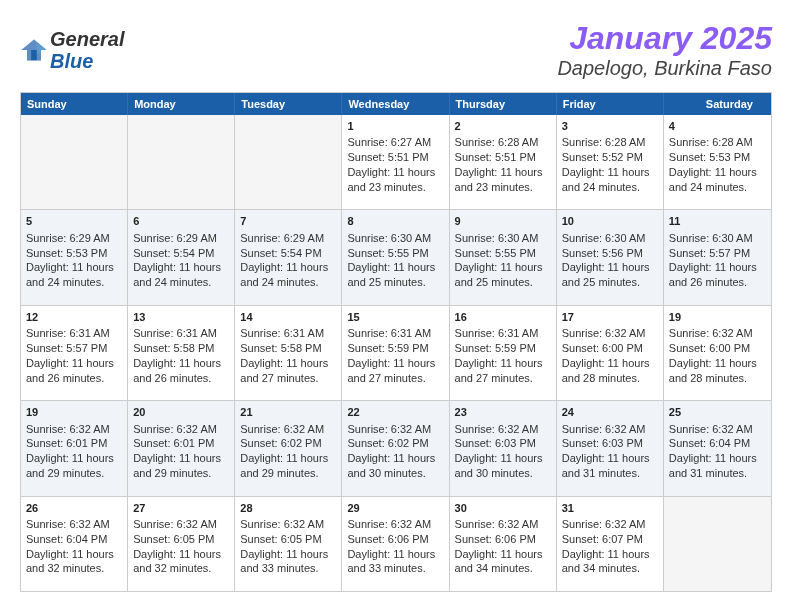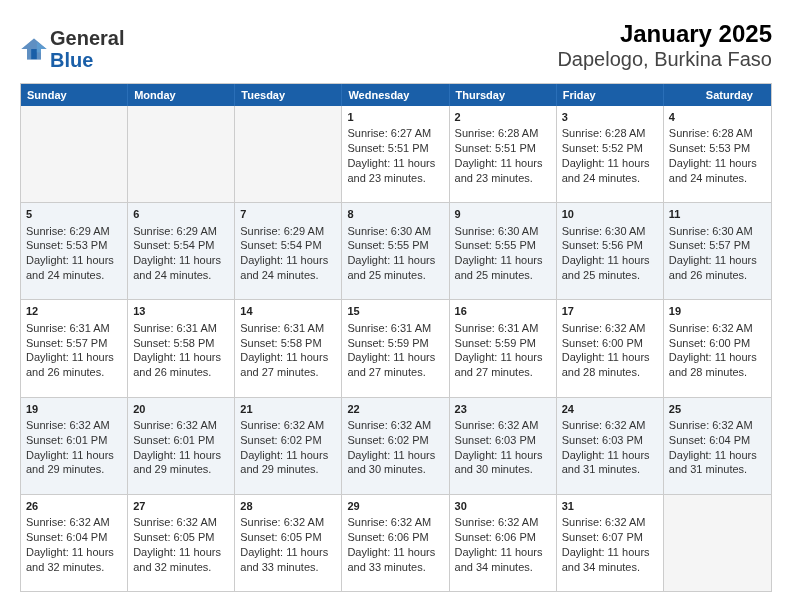--- a/index.html
+++ b/index.html
@@ -13,22 +13,23 @@
     .page {
       width: 792px;
       height: 612px;
       padding: 20px;
       display: flex;
       flex-direction: column;
     }
     .header {
       display: flex;
       justify-content: space-between;
-      align-items: flex-end;
+      align-items: center;
       margin-bottom: 12px;
+      font-style: italic;
     }
     .logo {
       display: flex;
       align-items: center;
     }
     .logo-text {
       font-size: 20px;
       font-weight: bold;
       line-height: 1.1;
     }
@@ -36,23 +37,23 @@
     .logo-blue { color: #1a5fa8; }
     .logo-icon {
       width: 28px;
       height: 28px;
       margin-right: 2px;
     }
     .title-block {
       text-align: right;
     }
     .title-block h1 {
-      font-size: 24px;
+      font-size: 32px;
       font-weight: bold;
-      color: #000000;
+      color: #8b5cf6;
     }
     .title-block h2 {
       font-size: 20px;
       font-weight: normal;
       color: #444;
     }
     .calendar {
       flex: 1;
       display: flex;
       flex-direction: column;

